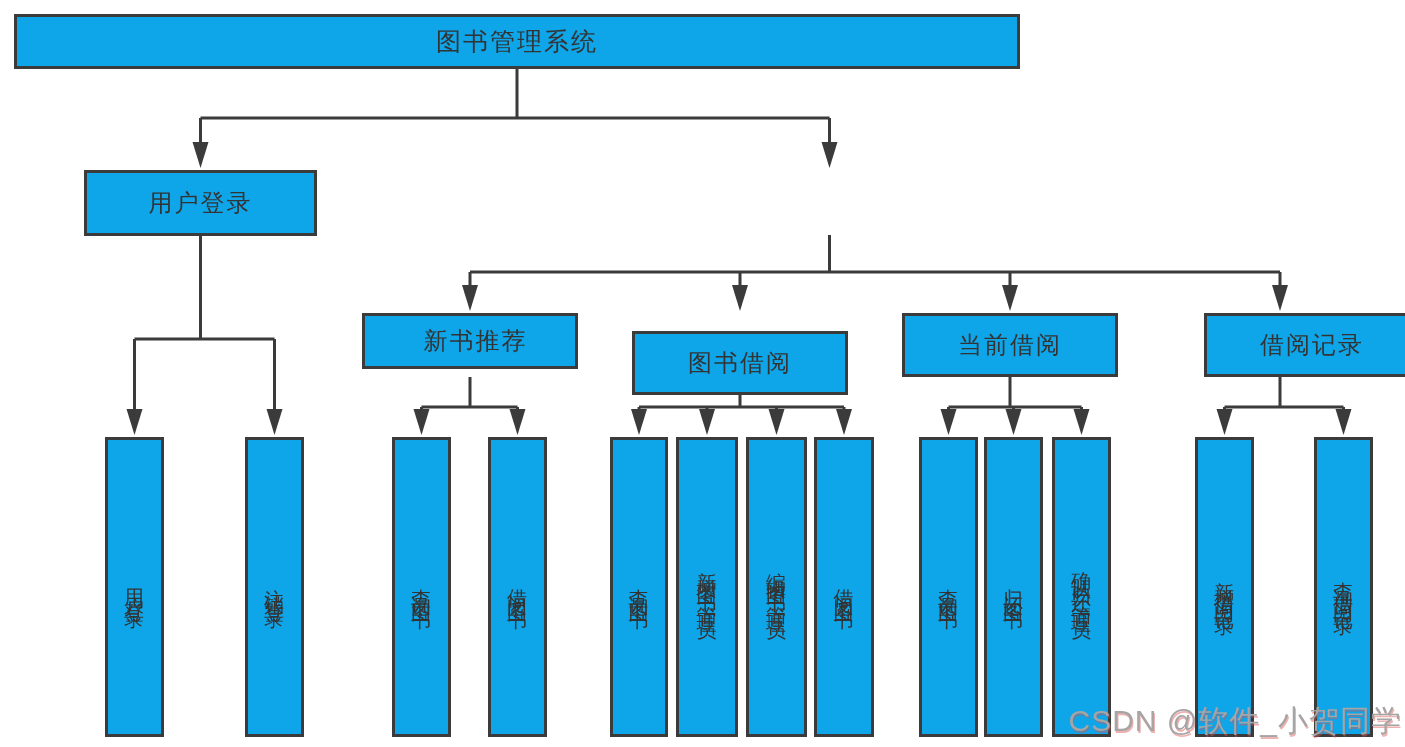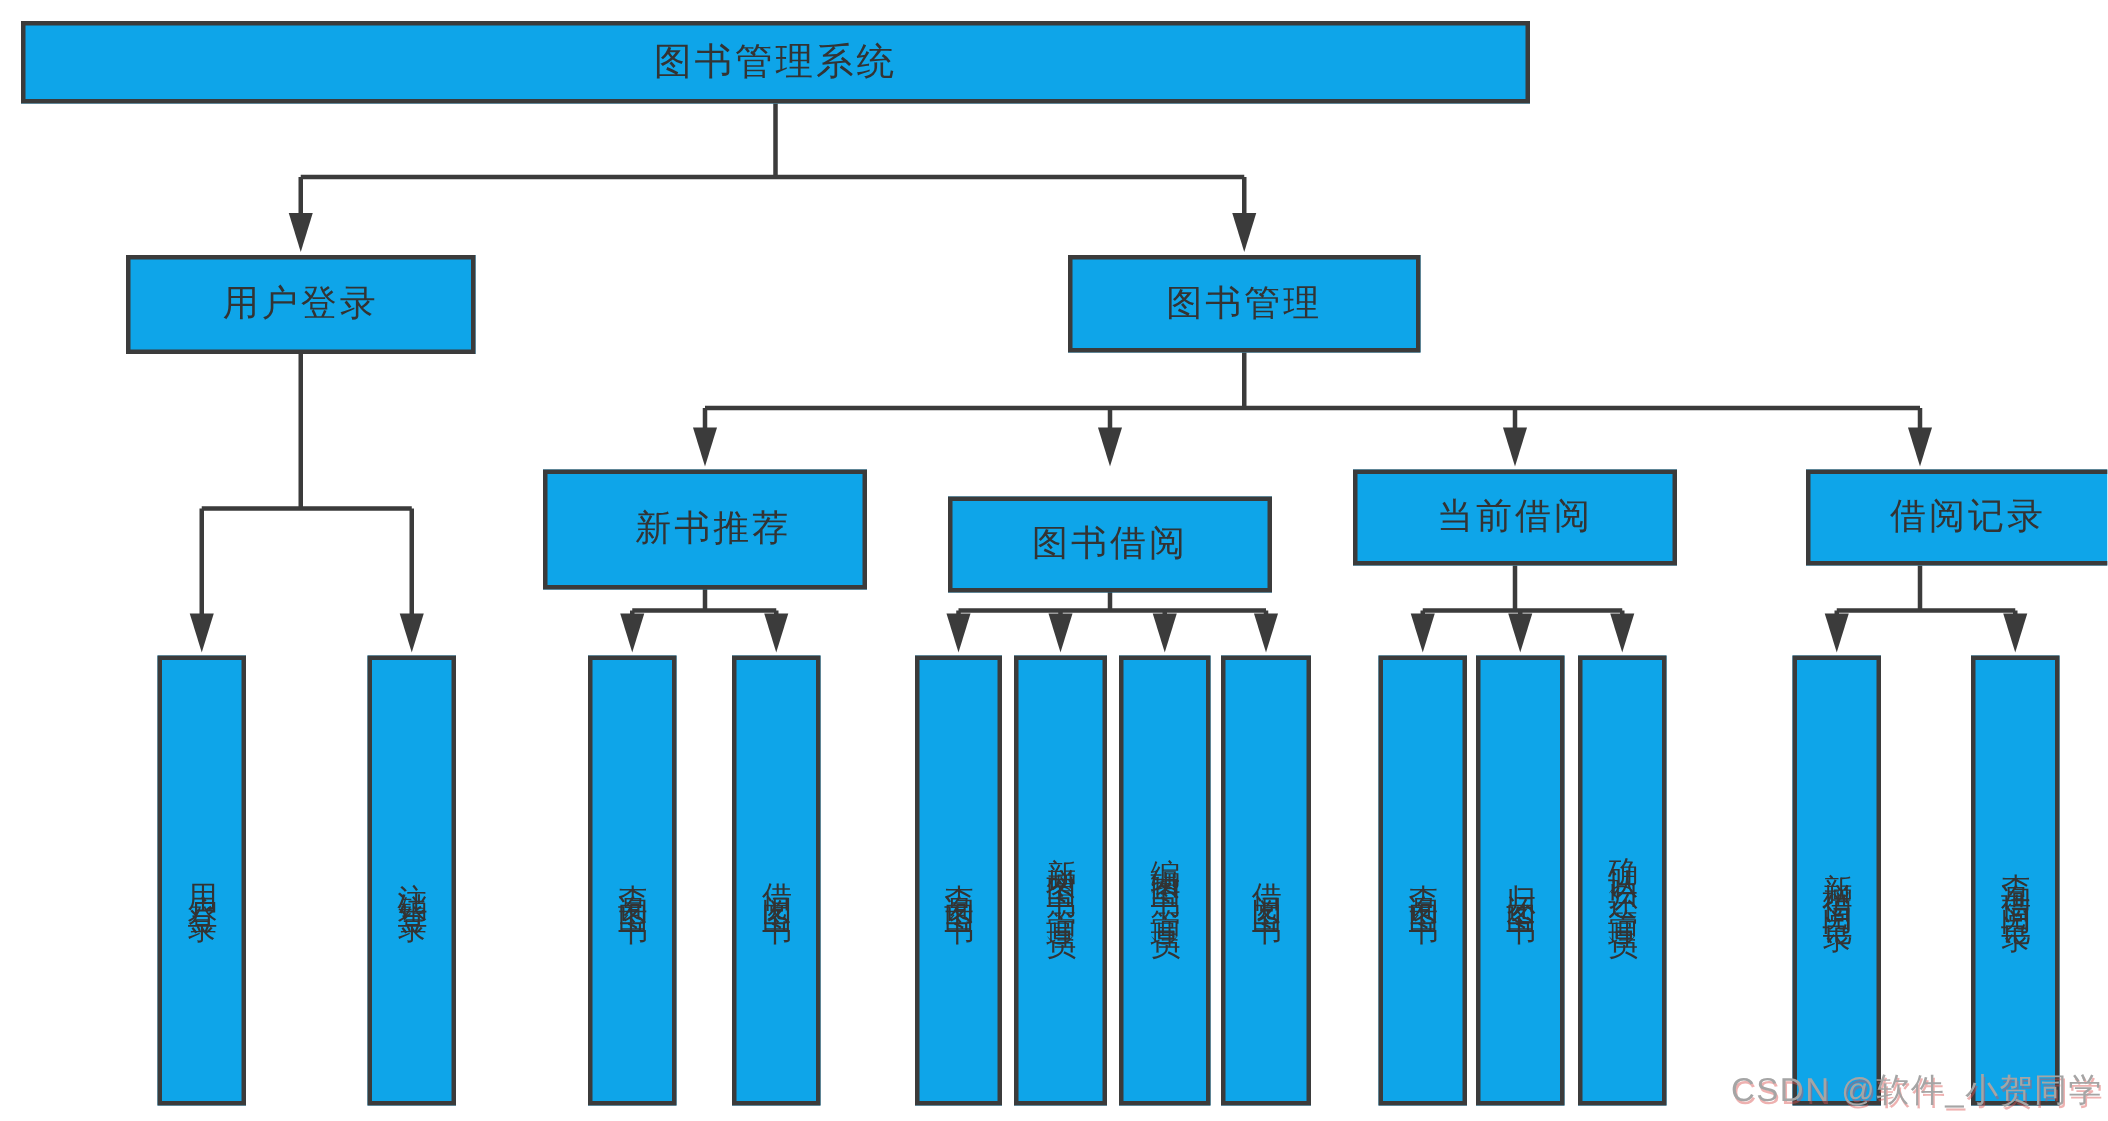--- a/index.html
+++ b/index.html
@@ -46,21 +46,21 @@
     text-orientation: mixed;
     font-size: 20px;
     letter-spacing: 7px;
     line-height: 1;
   }
   .watermark {
     position: absolute;
     right: 3px;
     bottom: 5px;
     z-index: 2;
-    font-size: 22px;
+    font-size: 30px;
     letter-spacing: 1px;
     color: #a5a5a5;
     text-shadow: 1px 2px 0 rgba(217, 83, 79, 0.45);
     white-space: nowrap;
   }
 </style>
 </head>
 <body>
 
 <div class="canvas">
@@ -105,25 +105,22 @@
     </g>
   </svg>
 
   <div class="box box-root" style="left:14px; top:14px; width:1006px; height:55px;">
     <span class="htext">图书管理系统</span>
   </div>
 
   <div class="box" style="left:84px; top:170px; width:233px; height:66px;">
     <span class="htext">用户登录</span>
   </div>
-  <div class="box" style="left:712px; top:170px; width:235px; height:65px;">
-    <span class="htext">图书管理</span>
-  </div>
 
-  <div class="box" style="left:362px; top:313px; width:216px; height:80px;padding-left:11px;">
+  <div class="box" style="left:362px; top:313px; width:216px; height:56px;padding-left:11px;">
     <span class="htext">新书推荐</span>
   </div>
   <div class="box" style="left:632px; top:331px; width:216px; height:64px;">
     <span class="htext">图书借阅</span>
   </div>
   <div class="box" style="left:902px; top:313px; width:216px; height:64px;">
     <span class="htext">当前借阅</span>
   </div>
   <div class="box" style="left:1172px; top:313px; width:216px; height:64px;margin-left:32px;">
     <span class="htext">借阅记录</span>

